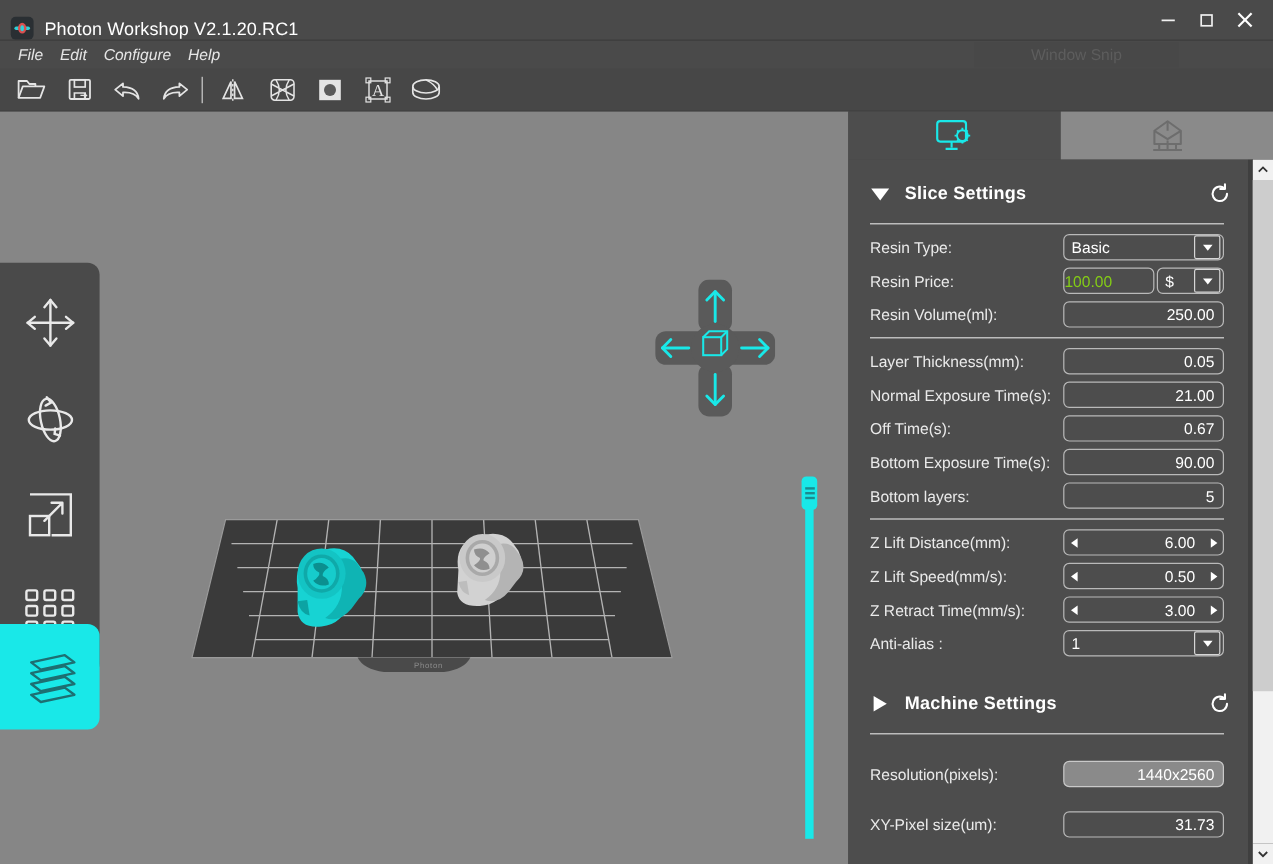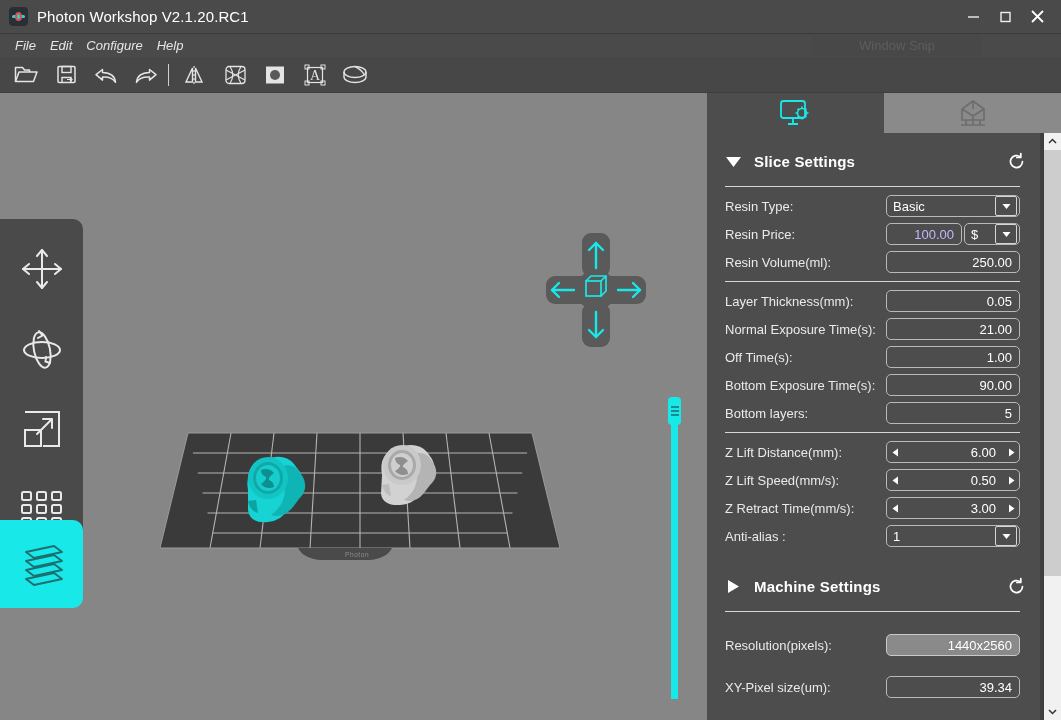--- a/index.html
+++ b/index.html
@@ -16,21 +16,21 @@
   #app {
     position: absolute; inset: 0;
     background: #4d4d4d;
     display: flex; flex-direction: column;
   }
 
   
   .titlebar {
     height: 33px; min-height: 33px;
     background: #4a4a4a;
-    display: flex; align-items: center;
+    display: flex; align-items: flex-end;
     border-bottom: 1px solid #3a3a3a;
     position: relative;
   }
   .app-icon {
     width: 19px; height: 19px;
     margin-left: 9px; margin-right: 9px;
     border-radius: 4px;
     background: #2a2f33;
     position: relative;
     flex: none;
@@ -214,21 +214,21 @@
   }
   .spin-arrow {
     width: 16px; flex: none;
     display:flex; align-items:center; justify-content:center;
     color:#ffffff;
   }
 
   .price-row { display:flex; align-items:center; }
   .price-field { width: 76px; border:1px solid #b9b9b9; border-radius:5px; height:22px;
     display:flex; align-items:center; box-sizing:border-box; }
-  .price-field .val { flex:1; text-align:right; padding-right:7px; font-size:13px; color:#c4b5fd; }
+  .price-field .val { flex:1; padding-right:7px; font-size:13px; color:#84cc16; }
   .cur-field { width: 56px; margin-left: 2px; border:1px solid #b9b9b9; border-radius:5px; height:22px;
     display:flex; align-items:center; box-sizing:border-box; }
   .cur-field .val { flex:1; text-align:left; padding-left:6px; font-size:13px; color:#fff; }
 
   .gap-lg { height: 14px; }
   .gap-md { height: 8px; }
 
   
   .vscroll {
     width: 17px; min-width:17px;
@@ -587,21 +587,21 @@
           </div>
           <div class="row">
             <span class="lbl">Normal Exposure Time(s):</span>
             <div class="field">
               <span class="val">21.00</span>
             </div>
           </div>
           <div class="row">
             <span class="lbl">Off Time(s):</span>
             <div class="field">
-              <span class="val">1.00</span>
+              <span class="val">0.67</span>
             </div>
           </div>
           <div class="row">
             <span class="lbl">Bottom Exposure Time(s):</span>
             <div class="field">
               <span class="val">90.00</span>
             </div>
           </div>
           <div class="row">
             <span class="lbl">Bottom layers:</span>
@@ -694,21 +694,21 @@
           <div class="row">
             <span class="lbl">Resolution(pixels):</span>
             <div class="field readonly">
               <span class="val">1440x2560</span>
             </div>
           </div>
           <div class="gap-lg"></div>
           <div class="row">
             <span class="lbl">XY-Pixel size(um):</span>
             <div class="field">
-              <span class="val">39.34</span>
+              <span class="val">31.73</span>
             </div>
           </div>
         </div>
 
         <div class="scroll-gutter"></div>
         <div class="vscroll">
           <div class="arrow">
             <svg width="9" height="7" viewBox="0 0 9 7">
                 <polyline points="1,5 4.5,1.5 8,5" fill="none" stroke="#333" stroke-width="1.5"></polyline>
               </svg>

